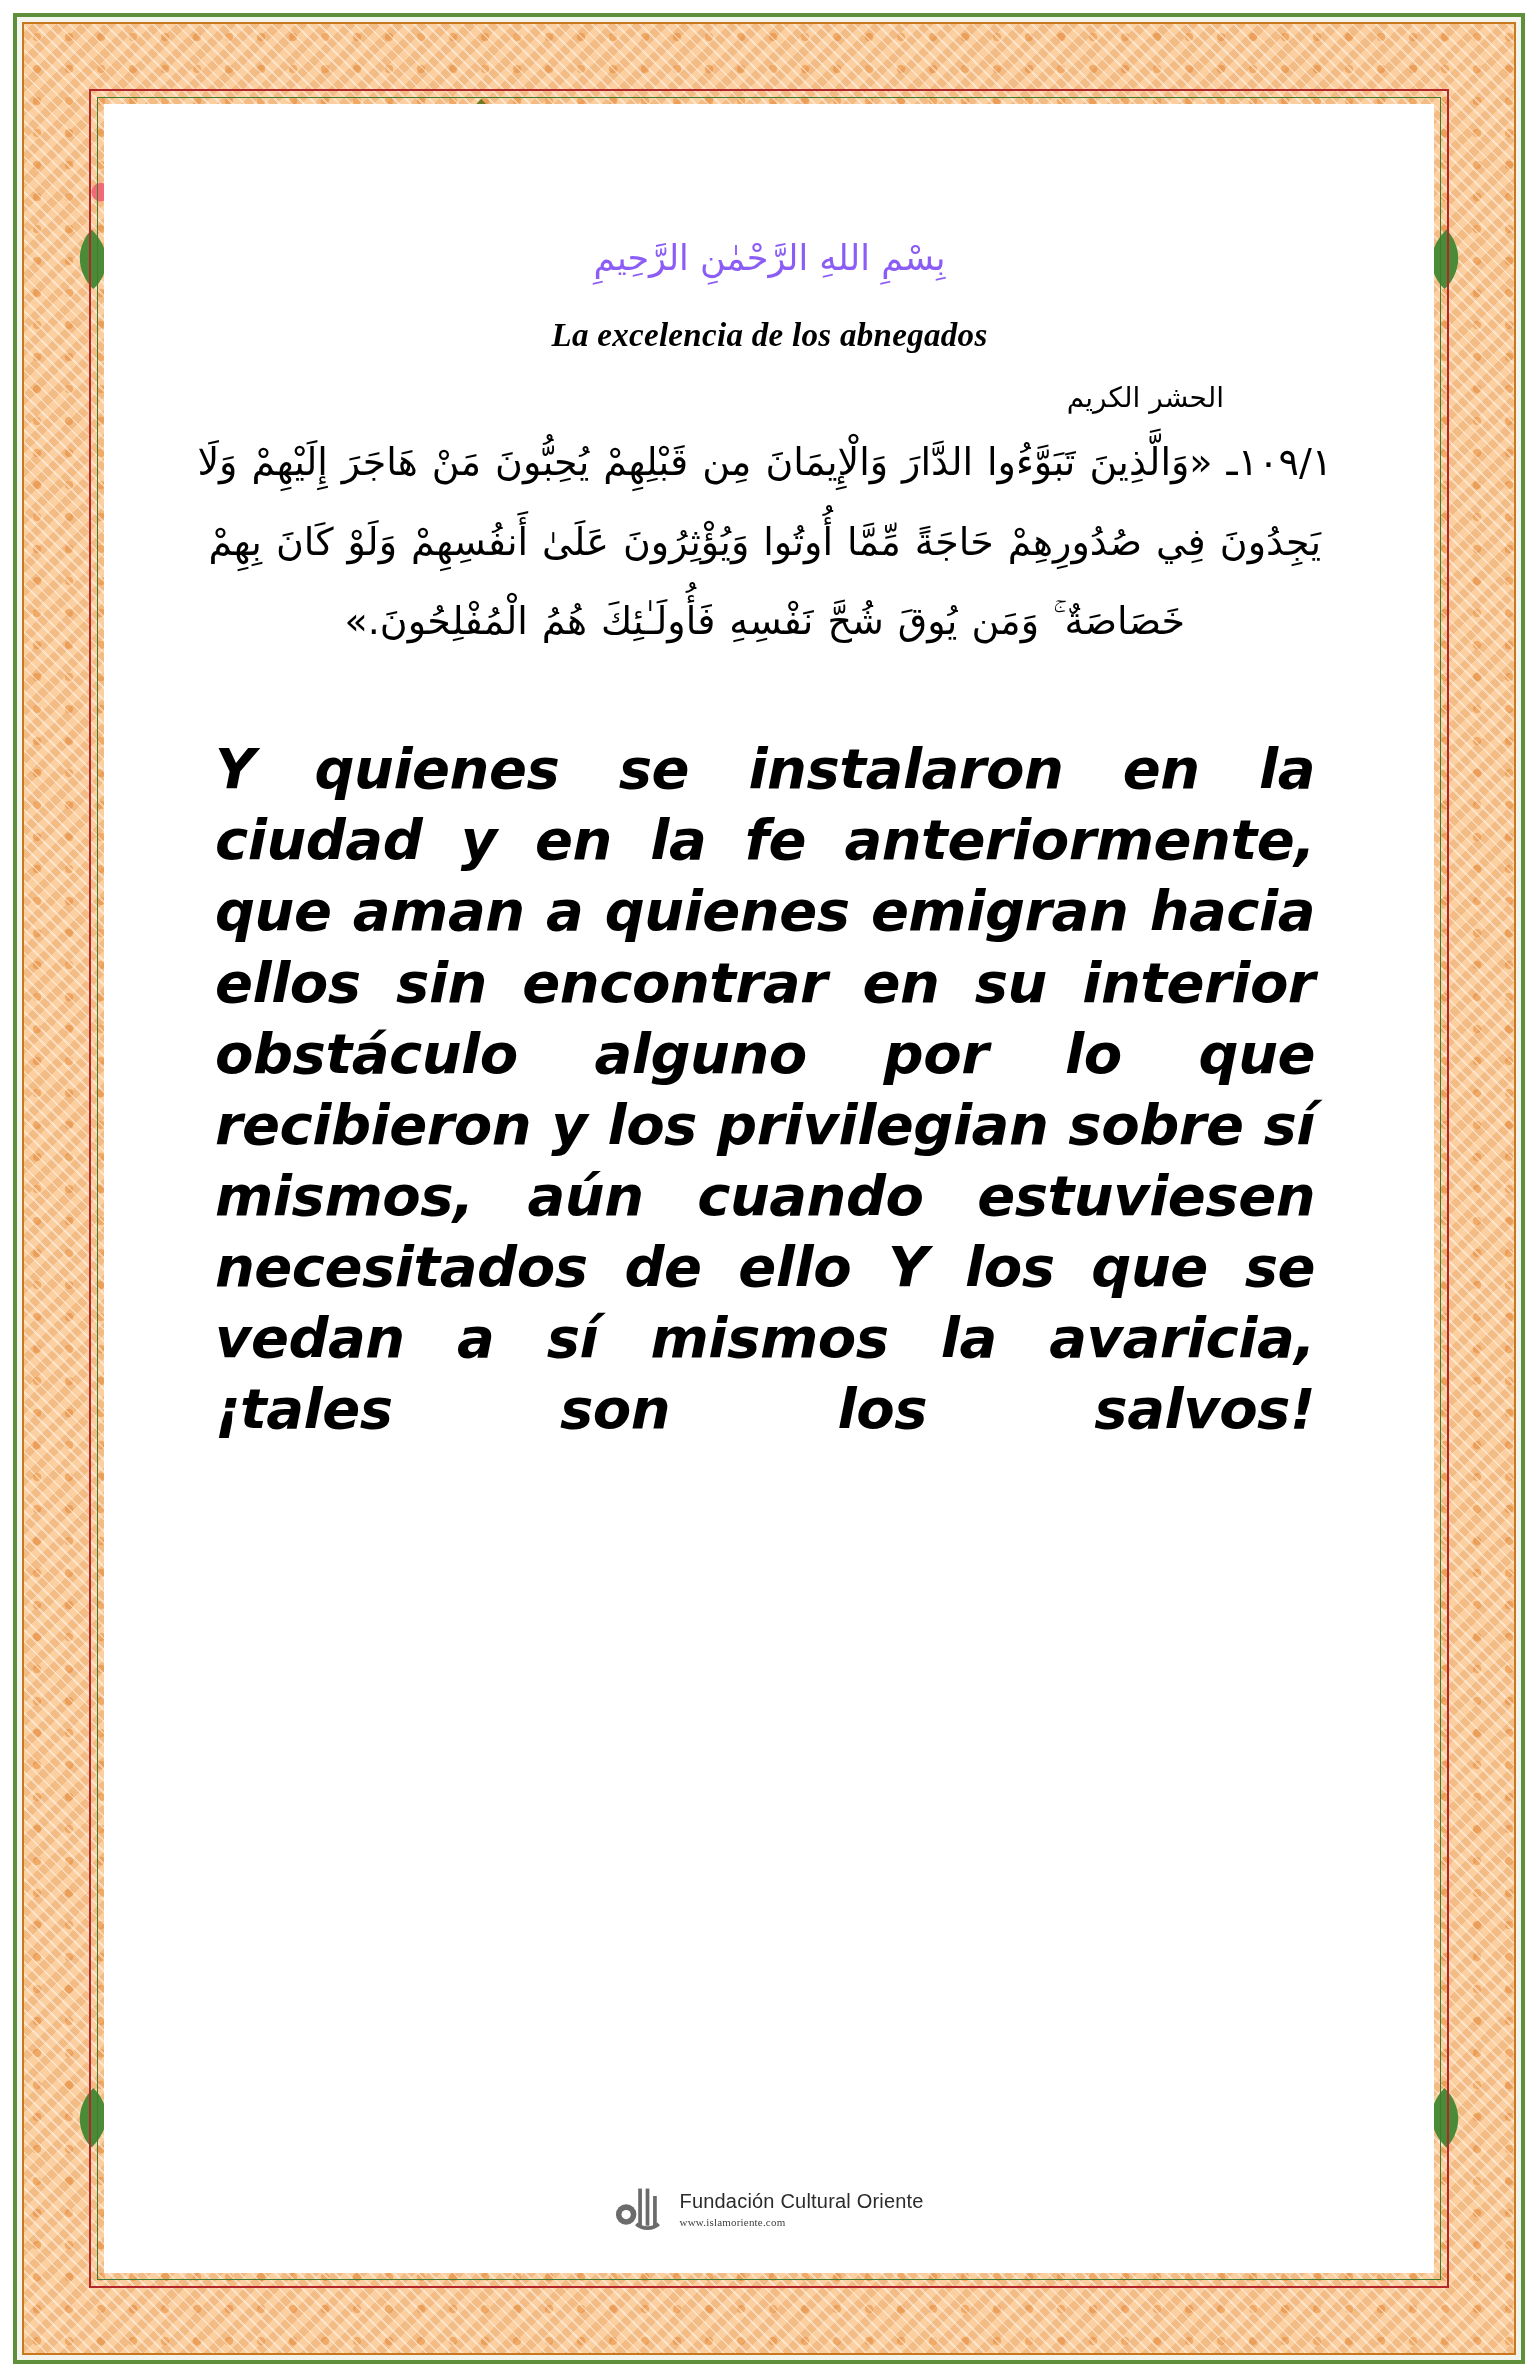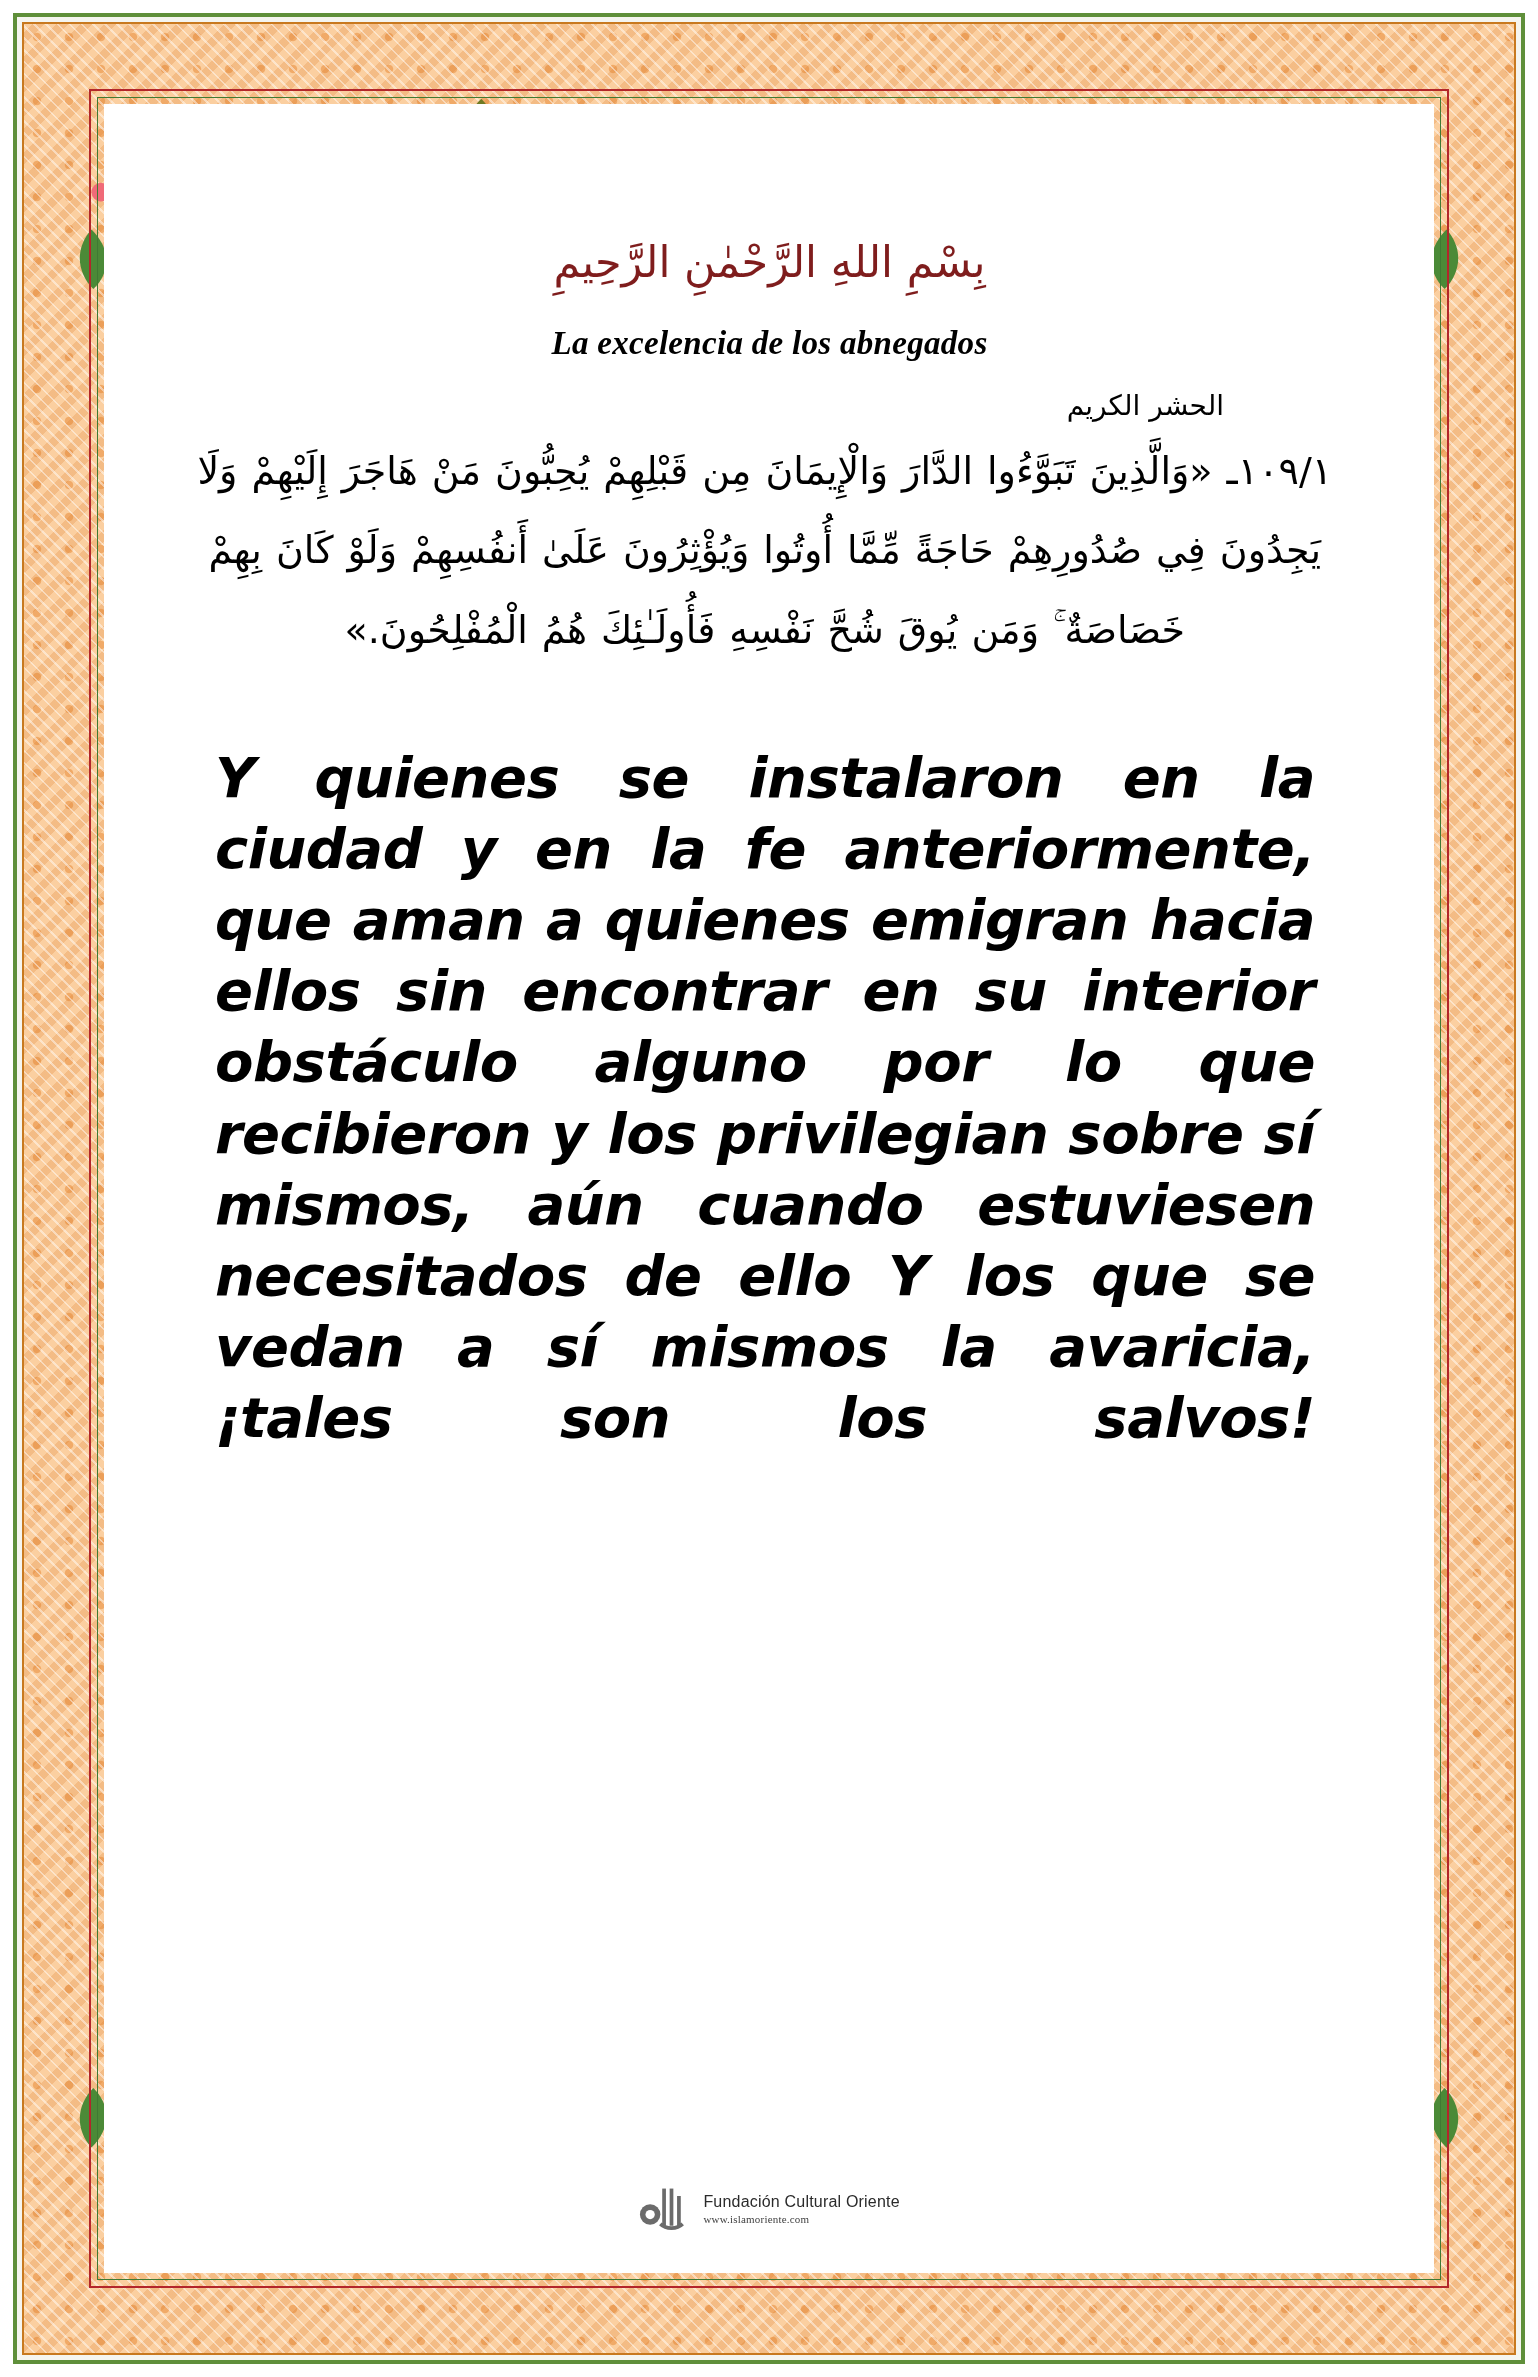--- a/index.html
+++ b/index.html
@@ -102,23 +102,23 @@
   .content {
     position: absolute;
     left: 168px;
     top: 224px;
     width: 1203px;
     bottom: 186px;
     text-align: center;
   }
 
   .basmala {
-    font-size: 43px;
+    font-size: 35px;
     line-height: 1.1;
-    color: #7f1d1d;
+    color: #8b5cf6;
     margin-top: 15px;
     margin-bottom: 39px;
     font-family: "DejaVu Sans", sans-serif;
     direction: rtl;
   }
 
   .doc-title {
     font-family: "Liberation Serif", serif;
     font-weight: bold;
     font-style: italic;
@@ -196,21 +196,21 @@
     width: 54px;
     height: 52px;
     position: relative;
   }
   .footer-text {
     text-align: left;
     line-height: 1.35;
   }
   .footer-name {
     font-family: "Liberation Sans", sans-serif;
-    font-size: 16px;
+    font-size: 20px;
     color: #2b2b2b;
     letter-spacing: 0.2px;
   }
   .footer-url {
     font-family: Liberation Serif, serif;
     font-size: 11px;
     color: #404040;
     letter-spacing: 0.2px;
   }
 </style>

